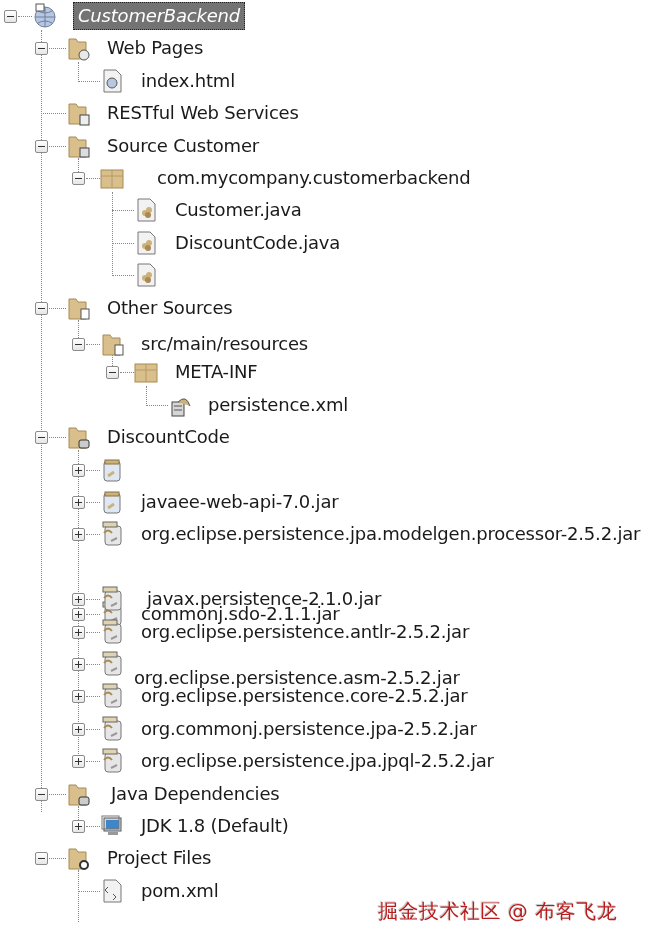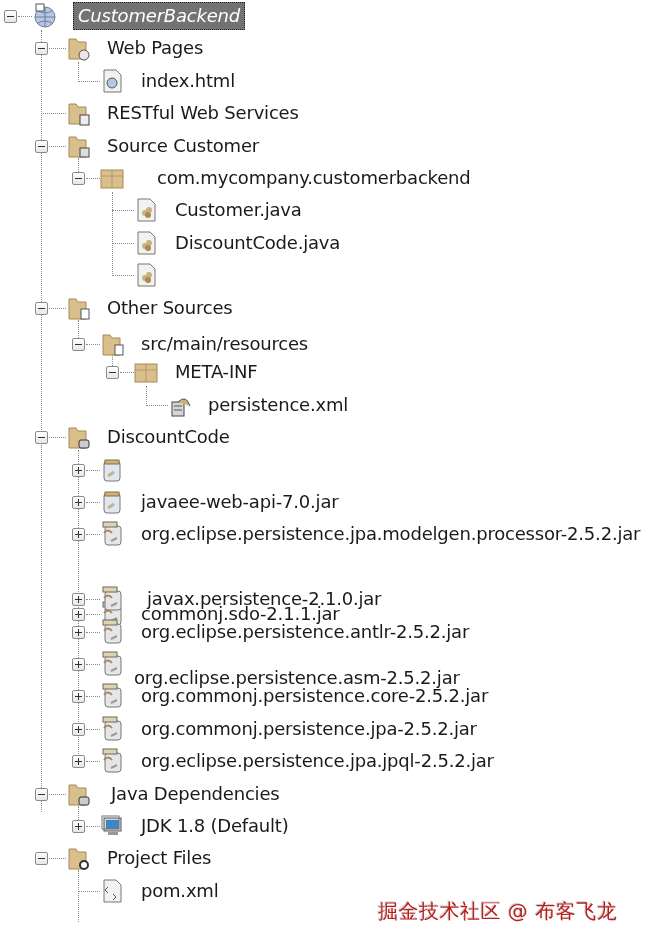--- a/index.html
+++ b/index.html
@@ -240,21 +240,21 @@
       </div>
       <div class="row" style="top: 680px;">
         <div class="toggle plus" style="left:72px;"></div>
         <div class="hline" style="left:86px;width:14px;"></div>
         <svg class="icon" style="left:100px;" viewBox="0 0 24 26">
           <rect x="5" y="5" width="16" height="19" rx="3" fill="#e6e6e6" stroke="#777"></rect>
           <rect x="3" y="1" width="14" height="5" fill="#e0d3b0" stroke="#666"></rect>
           <path d="M4 12q4-5 8 0" stroke="#a88a54" stroke-width="2" fill="none"></path>
           <path d="M11 20l6-3" stroke="#999" stroke-width="2"></path>
         </svg>
-        <span class="label" style="left:141px;">org.commonj.persistence.core-2.5.2.jar</span>
+        <span class="label" style="left:141px;">org.eclipse.persistence.core-2.5.2.jar</span>
       </div>
       <div class="row" style="top: 713px;">
         <div class="toggle plus" style="left:72px;"></div>
         <div class="hline" style="left:86px;width:14px;"></div>
         <svg class="icon" style="left:100px;" viewBox="0 0 24 26">
           <rect x="5" y="5" width="16" height="19" rx="3" fill="#e6e6e6" stroke="#777"></rect>
           <rect x="3" y="1" width="14" height="5" fill="#e0d3b0" stroke="#666"></rect>
           <path d="M4 12q4-5 8 0" stroke="#a88a54" stroke-width="2" fill="none"></path>
           <path d="M11 20l6-3" stroke="#999" stroke-width="2"></path>
         </svg>

